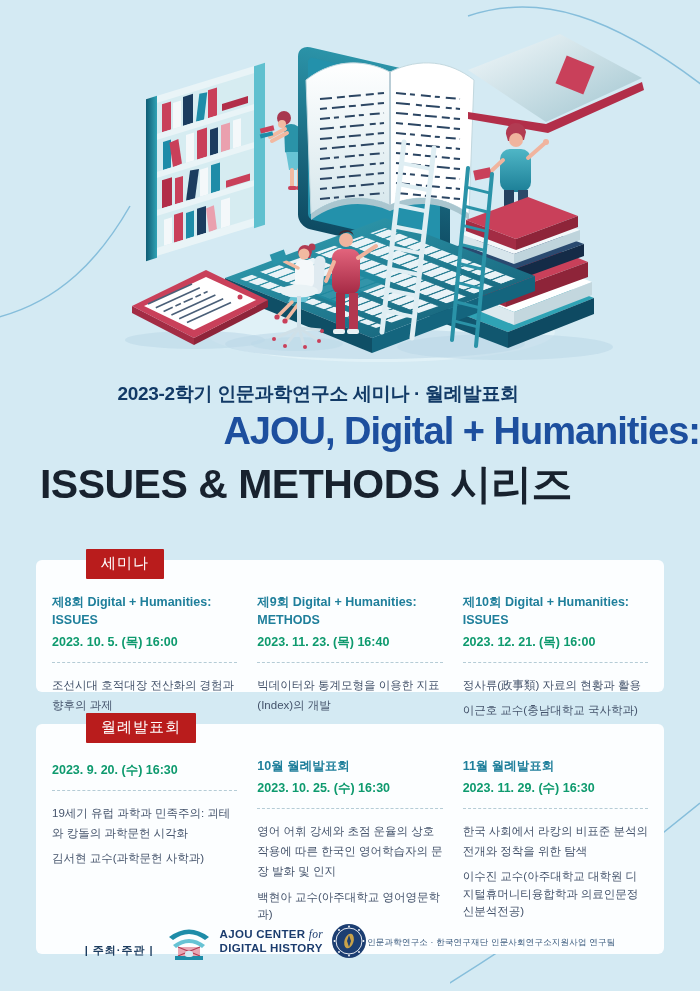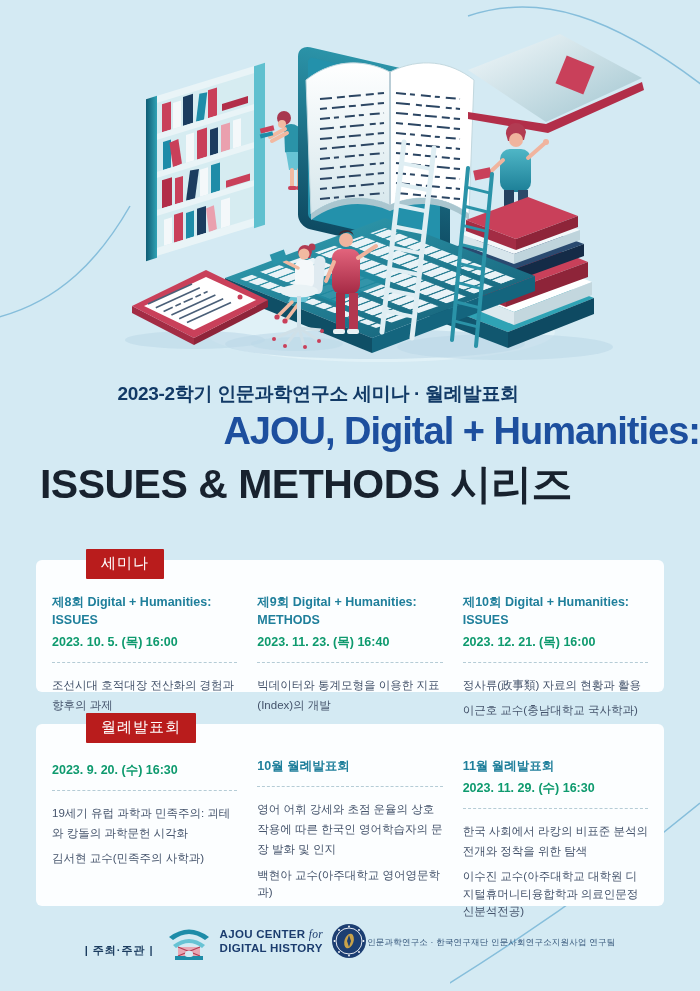--- a/index.html
+++ b/index.html
@@ -19,21 +19,21 @@
     font-size:38px;font-weight:bold;color:#1d4f9e;letter-spacing:-1px;
   }
   .title2{
     position:absolute;top:457px;left:0;width:612px;text-align:center;
     font-size:41px;font-weight:bold;color:#18222e;letter-spacing:-0.5px;
   }
   .card{
     position:absolute;left:36px;width:628px;background:#fcfeff;border-radius:6px;
   }
   .card1{top:560px;height:132px;}
-  .card2{top:724px;height:182px;}
+  .card2{top:724px;height:230px;}
   .badge{
     position:absolute;top:-11px;left:20px;background:#b91c1c;color:#ffffff;
     font-weight:normal;font-size:15px;padding:5px 15px 6px;letter-spacing:1px;border-radius:1px;margin-left:30px;
   }
   .cols{display:flex;padding:33px 16px 0 16px;gap:20px;}
   .col{flex:1;min-width:0;}
   .item-title{font-size:12.5px;font-weight:bold;color:#1f7f9b;line-height:1.45;}
   .item-date{font-size:12.5px;font-weight:bold;color:#0e9a6e;margin-top:5px;}
   .divider{border-top:1px dashed #b5ccd6;margin:11px 0 12px;}
   .topic{font-size:11.5px;color:#44536b;line-height:1.75;}
@@ -377,24 +377,25 @@
   </div>
 </div>
 
 <div class="card card2">
   <div class="badge">월례발표회</div>
   <div class="cols">
     <div class="col">
       <div class="item-date">2023. 9. 20. (수) 16:30</div>
       <div class="divider"></div>
       <div class="topic">19세기 유럽 과학과 민족주의: 괴테와 캉돌의 과학문헌 시각화</div>
-      <div class="speaker">김서현 교수(민족주의 사학과)</div>
+      <div class="speaker">김서현 교수(과학문헌 사학과)</div>
     </div>
     <div class="col">
       <div class="item-title">10월 월례발표회</div>
+      <div class="item-date">2023. 10. 25. (수) 16:30</div>
       <div class="divider"></div>
       <div class="topic">영어 어휘 강세와 초점 운율의 상호작용에 따른 한국인 영어학습자의 문장 발화 및 인지</div>
       <div class="speaker">백현아 교수(아주대학교 영어영문학과)</div>
     </div>
     <div class="col">
       <div class="item-title">11월 월례발표회</div>
       <div class="item-date">2023. 11. 29. (수) 16:30</div>
       <div class="divider"></div>
       <div class="topic">한국 사회에서 라캉의 비표준 분석의 전개와 정착을 위한 탐색</div>
       <div class="speaker">이수진 교수(아주대학교 대학원 디지털휴머니티융합학과 의료인문정신분석전공)</div>

